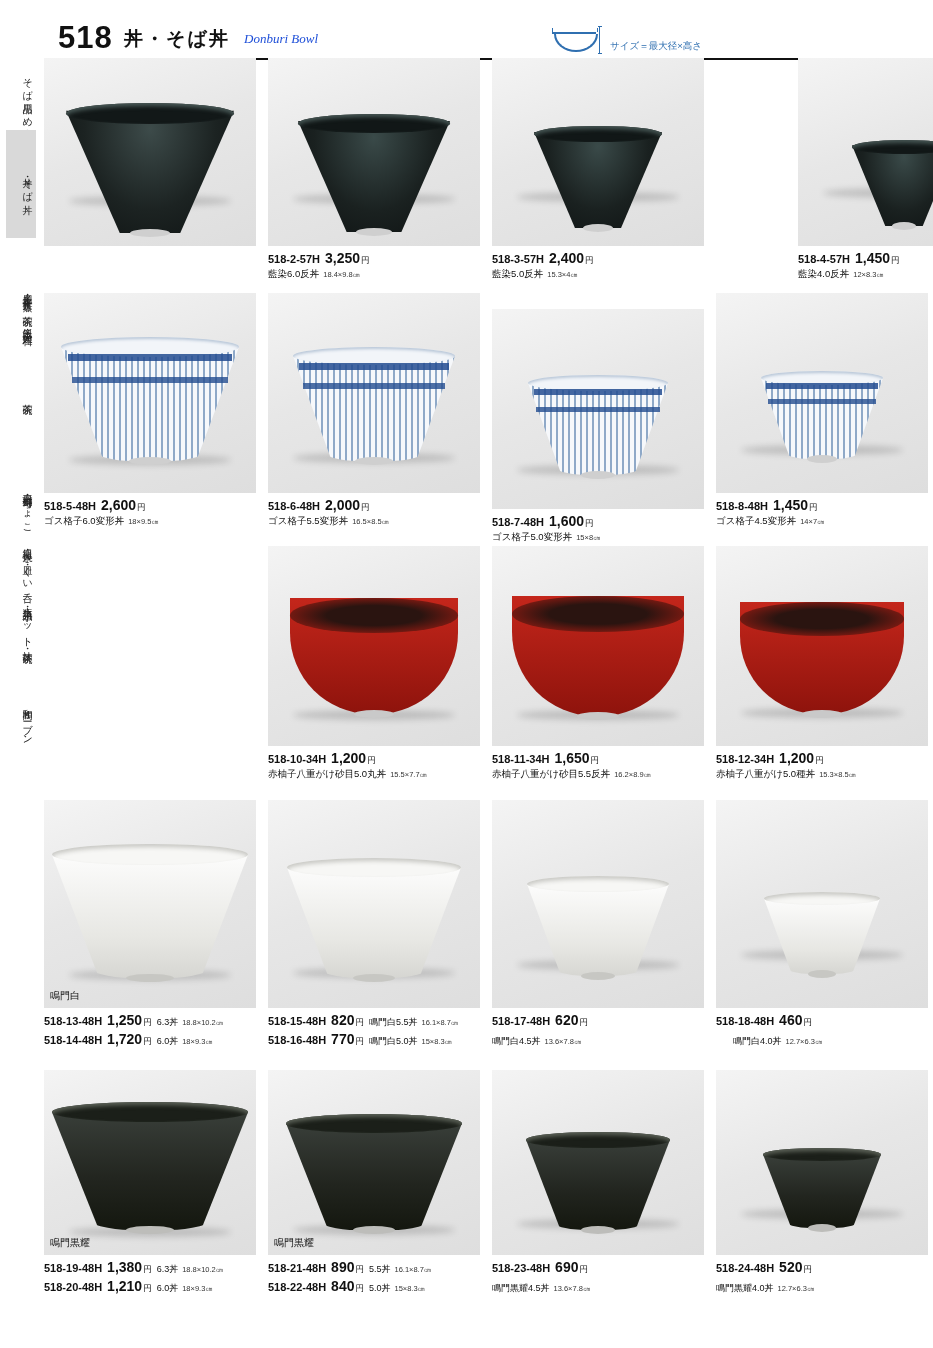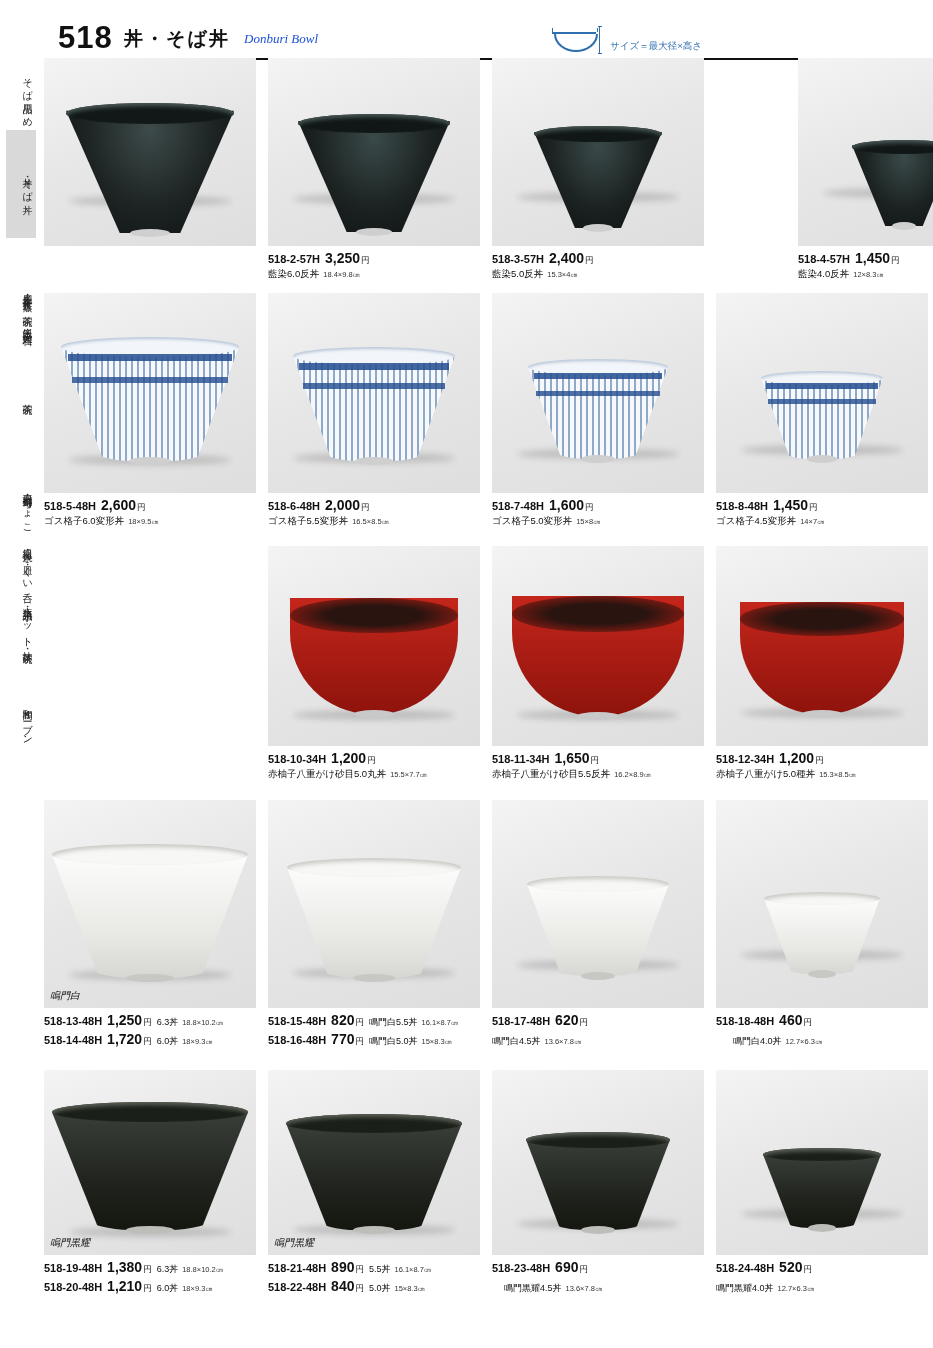--- a/index.html
+++ b/index.html
@@ -85,21 +85,21 @@
   }
   .photo .grad{
     position:absolute;left:0;top:0;right:0;bottom:0;
     background:linear-gradient(160deg,#f4f4f4 0%,#e7e7e7 45%,#dedede 100%);
   }
   .photo .shadow{
     position:absolute;left:12%;width:76%;height:10px;border-radius:50%;
     background:rgba(0,0,0,0.16);filter:blur(3px);
   }
   .photo .label{
-    position:absolute;left:6px;bottom:5px;font-size:10px;color:#111;z-index:6;font-style:italic;
+    position:absolute;left:6px;bottom:5px;font-size:10px;color:#111;z-index:6;
   }
   
   .bowl-wrap{position:absolute;left:0;right:0;top:0;bottom:0;}
   .b{position:absolute;left:50%;transform:translateX(-50%);}
   .b .body{position:relative;width:100%;height:100%;}
   .b .rim{
     position:absolute;left:0;top:0;width:100%;height:16%;border-radius:50%;
   }
   .b .foot{
     position:absolute;left:38%;bottom:-4px;width:24%;height:8px;border-radius:50%;
@@ -269,21 +269,21 @@
           </div>
         </div>
       </div>
       <div class="cap">
         <div class="line1">
           <span class="code">518-6-48H</span><span class="price">2,000</span><span class="yen">円</span>
         </div>
         <div class="desc"><span>ゴス格子5.5変形丼</span><span class="dim">16.5×8.5㎝</span></div>
       </div>
     </div>
-    <div class="cell" style="left:448px;">
+    <div class="cell" style="left:448px;margin-top:16px;">
       <div class="photo" style="height:200px;">
         <div class="grad"></div>
         <div class="shadow" style="bottom:34px;"></div>
         <div class="bowl-wrap">
           <div class="b mid" style="width:140px;height:100px;top:66px;">
             <div class="body" style="background:repeating-linear-gradient(90deg,#f6f8fb 0px,#f6f8fb 4px,#8fa9c8 4px,#8fa9c8 6px),linear-gradient(#eef2f7,#dfe6ee);"></div>
             <div class="rim" style="background:#f2f5f9;box-shadow:inset 0 2px 3px #b9c7d8;"></div>
             <div style="position:absolute;left:4%;top:14%;width:92%;height:6px;background:#234c90;opacity:.85;"></div>
             <div style="position:absolute;left:6%;top:32%;width:88%;height:5px;background:#234c90;opacity:.8;"></div>
             <div class="foot"></div>
@@ -496,21 +496,21 @@
         <div class="bowl-wrap">
           <div class="b mid" style="width:144px;height:98px;top:62px;">
             <div class="body" style="background:linear-gradient(#3c423d,#22251f 60%,#14170f);"></div>
             <div class="rim" style="background:#1b1f19;box-shadow:inset 0 3px 4px #5b6157;"></div>
             <div class="foot" style="background:#bdbdba;"></div>
           </div>
         </div>
       </div>
       <div class="cap">
         <div class="caprow"><span class="code">518-23-48H</span><span class="price">690</span><span class="yen">円</span></div>
-        <div class="caprow"><span class="inline-desc" style="margin-left:12px">鳴門黒耀4.5丼</span><span class="dim">13.6×7.8㎝</span></div>
+        <div class="caprow"><span class="inline-desc" style="margin-left:0">鳴門黒耀4.5丼</span><span class="dim">13.6×7.8㎝</span></div>
       </div>
     </div>
     <div class="cell" style="left:672px;">
       <div class="photo" style="height:185px;">
         <div class="grad"></div>
         <div class="shadow" style="bottom:36px;"></div>
         <div class="bowl-wrap">
           <div class="b mid" style="width:118px;height:80px;top:78px;">
             <div class="body" style="background:linear-gradient(#3c423d,#22251f 60%,#14170f);"></div>
             <div class="rim" style="background:#1b1f19;box-shadow:inset 0 3px 4px #5b6157;"></div>

